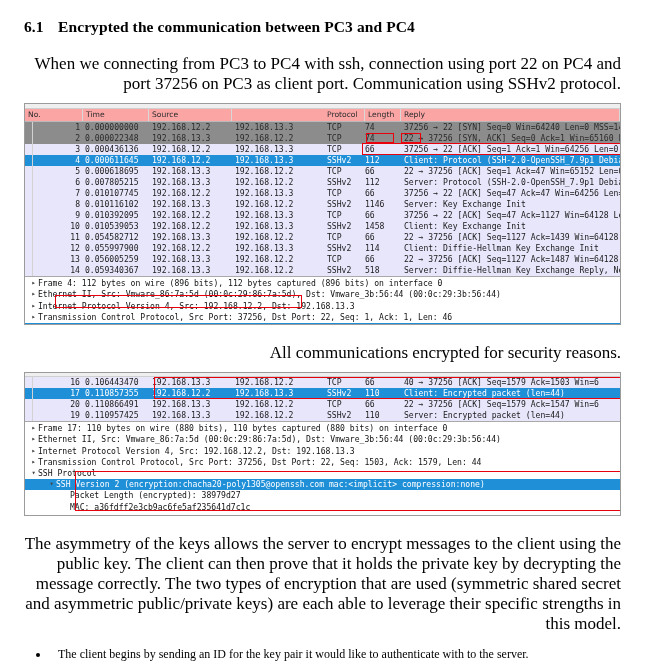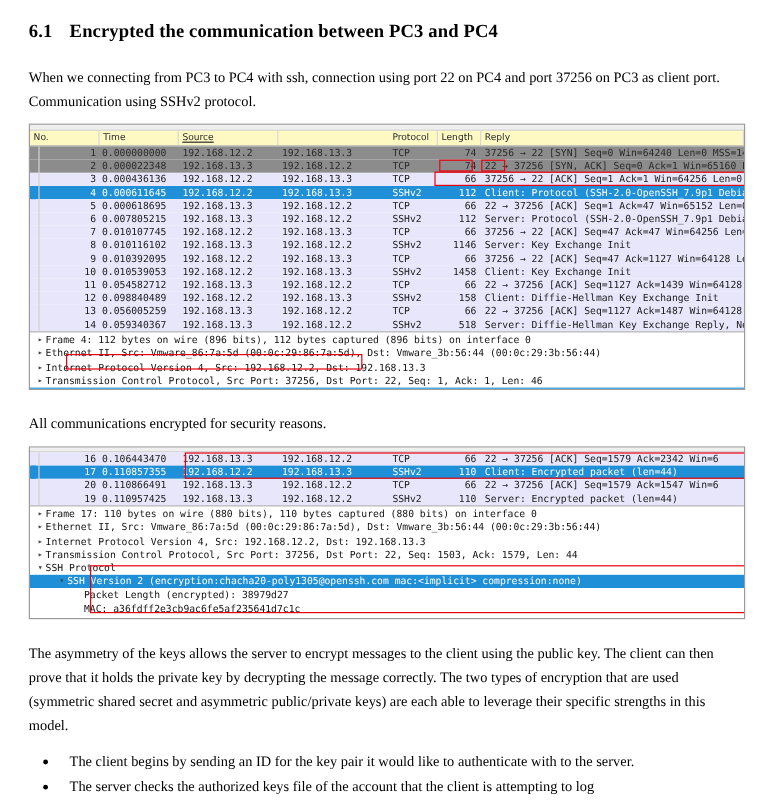--- a/index.html
+++ b/index.html
@@ -23,24 +23,24 @@
   }
   .h2 {
     font-family: "Liberation Serif", serif;
     font-weight: bold;
     font-size: 15.5px;
     margin: 18px 0 0 0;
     letter-spacing: .1px;
   }
   .h2 .num { display: inline-block; width: 34px; }
   .para {
-    font-size: 12px;
+    font-size: 17px;
     line-height: 20px;
     margin: 18px 0 0 0;
-    text-align: left;
+    text-align: right;
   }
   ul.bullets {
     margin: 10px 0 0 0;
     padding-left: 26px;
     font-size: 12px;
     line-height: 20px;
   }
   ul.bullets li { margin-bottom: 1px; padding-left: 8px; }
 
   
@@ -56,21 +56,21 @@
     overflow: hidden;
     margin-left: 0;
   }
   .ws-topbar {
     height: 4px;
     background: #efefef;
     border-bottom: 1px solid #cfcfcf;
   }
   .ws-head {
     display: flex;
-    background: #fef9c3;
+    background: #fca5a5;
     border-bottom: 1px solid #b9b9b9;
     height: 11.5px;
     align-items: flex-start;
     font-family: "DejaVu Sans", sans-serif;
     font-size: 7.6px;
     color: #2b2b2b;
   }
   .ws-head > div {
     border-right: 1px solid #d8d8d8;
     box-sizing: border-box;
@@ -93,26 +93,26 @@
     overflow: hidden;
     white-space: nowrap;
     height: 11.05px;
     line-height: 11.05px;
   }
   .c-no    { width: 58px;  text-align: right; padding-right: 3px;}
   .c-time  { width: 66px;  padding-left: 2px;}
   .c-src   { width: 83px;  padding-left: 3px;}
   .c-dst   { width: 92px;  padding-left: 3px;}
   .c-proto { width: 41px;  padding-left: 3px;}
-  .c-len   { width: 36px;  text-align: right; padding-right: 4px;}
+  .c-len   { width: 36px;  padding-right: 4px;}
   .c-info  { flex: 1;      padding-left: 3px;}
 
   .hdr-no    { width: 58px; }
   .hdr-time  { width: 66px; }
-  .hdr-src   { width: 83px; text-decoration: underline; }
+  .hdr-src   { width: 83px; }
   .hdr-dst   { width: 92px; margin-top: 48px; }
   .hdr-proto { width: 41px; }
   .hdr-len   { width: 36px; }
   .hdr-info  { flex: 1; }
 
   .row.gray      { background: #8c8c8c; color: #2a2a2a; }
   .row.lavender  { background: #e8e6fb; color: #1a1a1a; }
   .row.sel       { background: #1f8fd8; color: #ffffff; }
   .ws-gutter {
     position: absolute; left: 0; top: 0; bottom: 0; width: 7px;
@@ -279,25 +279,25 @@
           <div class="c-no">11</div>
           <div class="c-time">0.054582712</div>
           <div class="c-src">192.168.13.3</div>
           <div class="c-dst">192.168.12.2</div>
           <div class="c-proto">TCP</div>
           <div class="c-len">66</div>
           <div class="c-info">22 → 37256 [ACK] Seq=1127 Ack=1439 Win=64128 Len=0 TSval=343471643 TS</div>
         </div>
         <div class="row lavender">
           <div class="c-no">12</div>
-          <div class="c-time">0.098840489</div>
-          <div class="c-src">192.168.12.2</div>
-          <div class="c-dst">192.168.13.3</div>
-          <div class="c-proto">SSHv2</div>
-          <div class="c-len">158</div>
+          <div class="c-time">0.055997900</div>
+          <div class="c-src">192.168.12.2</div>
+          <div class="c-dst">192.168.13.3</div>
+          <div class="c-proto">SSHv2</div>
+          <div class="c-len">114</div>
           <div class="c-info">Client: Diffie-Hellman Key Exchange Init</div>
         </div>
         <div class="row lavender">
           <div class="c-no">13</div>
           <div class="c-time">0.056005259</div>
           <div class="c-src">192.168.13.3</div>
           <div class="c-dst">192.168.12.2</div>
           <div class="c-proto">TCP</div>
           <div class="c-len">66</div>
           <div class="c-info">22 → 37256 [ACK] Seq=1127 Ack=1487 Win=64128 Len=0 TSval=343471644 TS</div>
@@ -353,21 +353,21 @@
 
     <div class="ws-rows" id="cap2-rows">
       <div class="ws-gutter"></div>
     <div class="row lavender">
           <div class="c-no">16</div>
           <div class="c-time">0.106443470</div>
           <div class="c-src">192.168.13.3</div>
           <div class="c-dst">192.168.12.2</div>
           <div class="c-proto">TCP</div>
           <div class="c-len">66</div>
-          <div class="c-info">22 → 37256 [ACK] Seq=1579 Ack=2342 Win=6</div>
+          <div class="c-info">40 → 37256 [ACK] Seq=1579 Ack=1503 Win=6</div>
         </div>
         <div class="row sel">
           <div class="c-no">17</div>
           <div class="c-time">0.110857355</div>
           <div class="c-src">192.168.12.2</div>
           <div class="c-dst">192.168.13.3</div>
           <div class="c-proto">SSHv2</div>
           <div class="c-len">110</div>
           <div class="c-info">Client: Encrypted packet (len=44)</div>
         </div>

